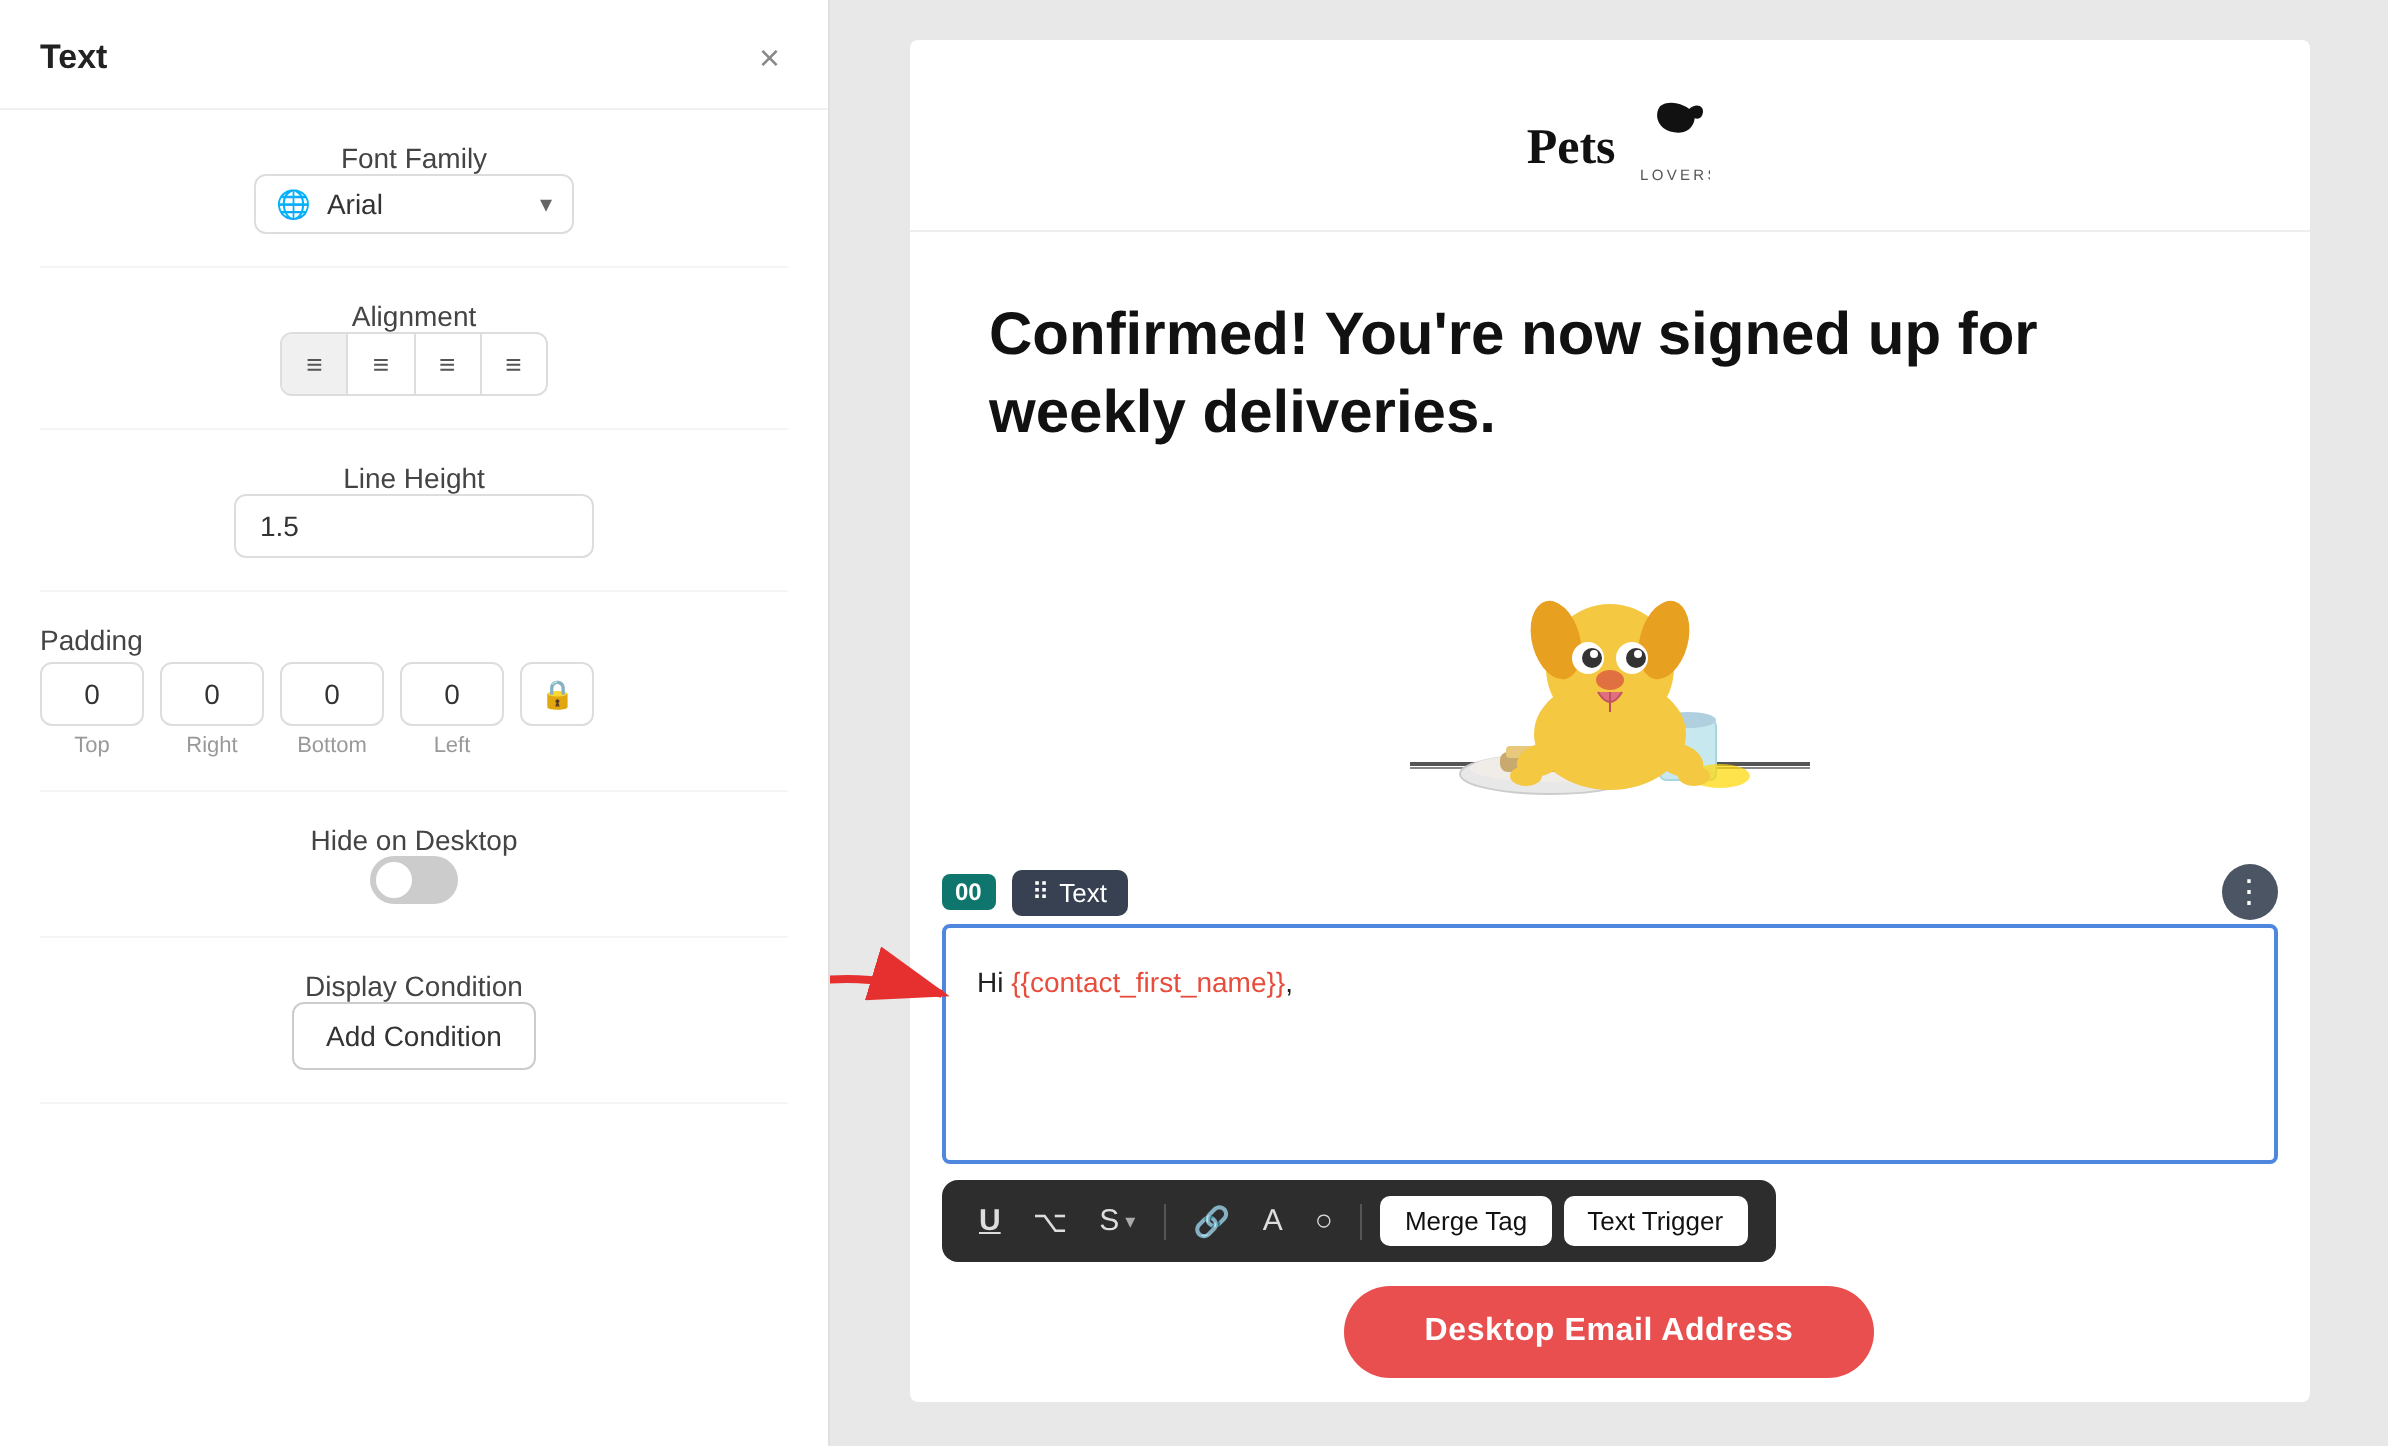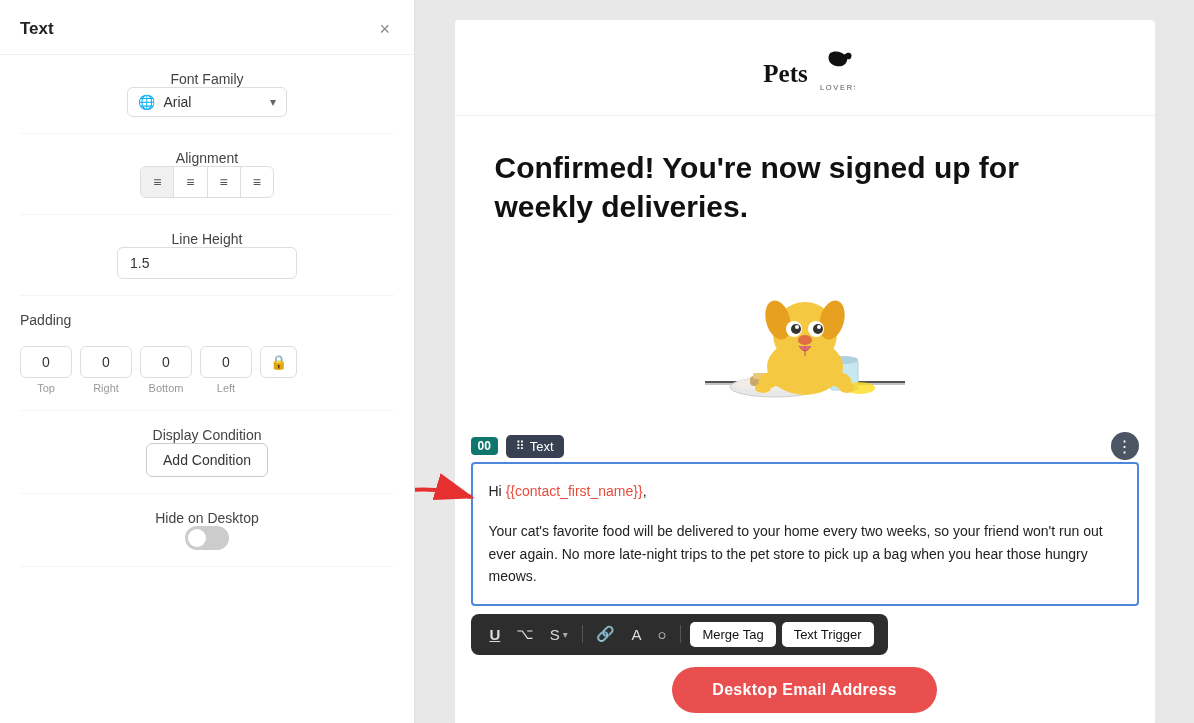--- a/index.html
+++ b/index.html
@@ -417,50 +417,50 @@
         <button class="align-btn">≡</button>
         <button class="align-btn">≡</button>
       </div>
     </div>
 
     <div class="panel-row">
       <span class="panel-row-label">Line Height</span>
       <input class="line-height-input" type="text" value="1.5" style="">
     </div>
 
-    <div class="panel-row" style="flex-direction:column; align-items:flex-start; gap:18px;">
+    <div class="panel-row" style="flex-direction:column; align-items:flex-start; gap:3px;">
       <span class="panel-row-label">Padding</span>
       <div style="display:flex; flex-direction:column; gap:4px; width:100%;">
         <div class="padding-inputs-row">
           <input class="padding-input" type="text" value="0" style="">
           <input class="padding-input" type="text" value="0" style="">
           <input class="padding-input" type="text" value="0" style="">
           <input class="padding-input" type="text" value="0" style="">
           <button class="padding-lock">🔒</button>
         </div>
         <div style="display:flex; gap:8px;">
           <span class="padding-label-item">Top</span>
           <span class="padding-label-item">Right</span>
           <span class="padding-label-item">Bottom</span>
           <span class="padding-label-item">Left</span>
         </div>
       </div>
     </div>
 
     <div class="panel-row">
-      <span class="panel-row-label">Display Condition</span>
-      <button class="add-condition-btn">Add Condition</button>
-    </div>
-
-    <div class="panel-row">
       <span class="panel-row-label">Hide on Desktop</span>
       <label class="toggle">
         <input type="checkbox" style="">
         <span class="toggle-slider"></span>
       </label>
+    </div>
+
+    <div class="panel-row">
+      <span class="panel-row-label">Display Condition</span>
+      <button class="add-condition-btn">Add Condition</button>
     </div>
 
   </div>
 </div>
 
 <div class="right-panel">
   <div class="email-canvas">
 
     <div class="email-logo-area">
       <svg class="logo-svg" viewBox="0 0 120 60">
@@ -541,21 +541,20 @@
         <button class="text-block-label-btn">
           <span style="font-size:12px;">⠿</span>
           <span>Text</span>
         </button>
         <button class="more-btn">⋮</button>
       </div>
 
       <div class="text-block-content">
         <p>Hi <span class="merge-tag">{{contact_first_name}}</span>,</p>
         <br>
-        <p>Your cat's favorite food will be delivered to your home every two weeks, so your friend won't run out ever again. No more late-night trips to the pet store to pick up a bag when you hear those hungry meows.</p>
       </div>
 
       <div class="format-toolbar">
         <button class="format-btn" style="text-decoration:underline; font-weight:bold;">U</button>
         <button class="format-btn">⌥</button>
         <button class="format-btn">
           <span style="display:flex; align-items:center; gap:3px;">S<span style="font-size:10px; color:#aaa;">▾</span></span>
         </button>
         <div class="format-divider"></div>
         <button class="format-btn">🔗</button>

